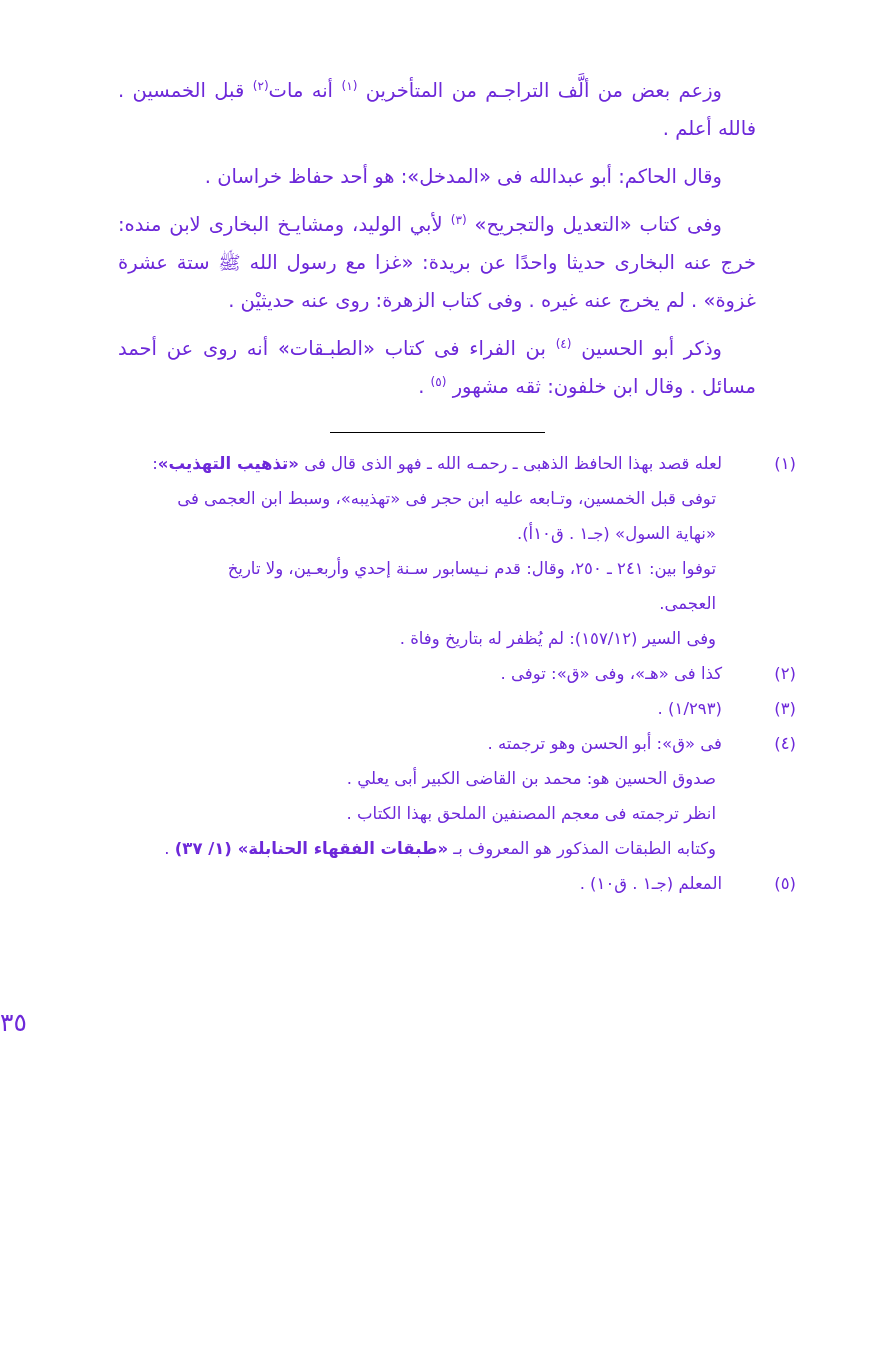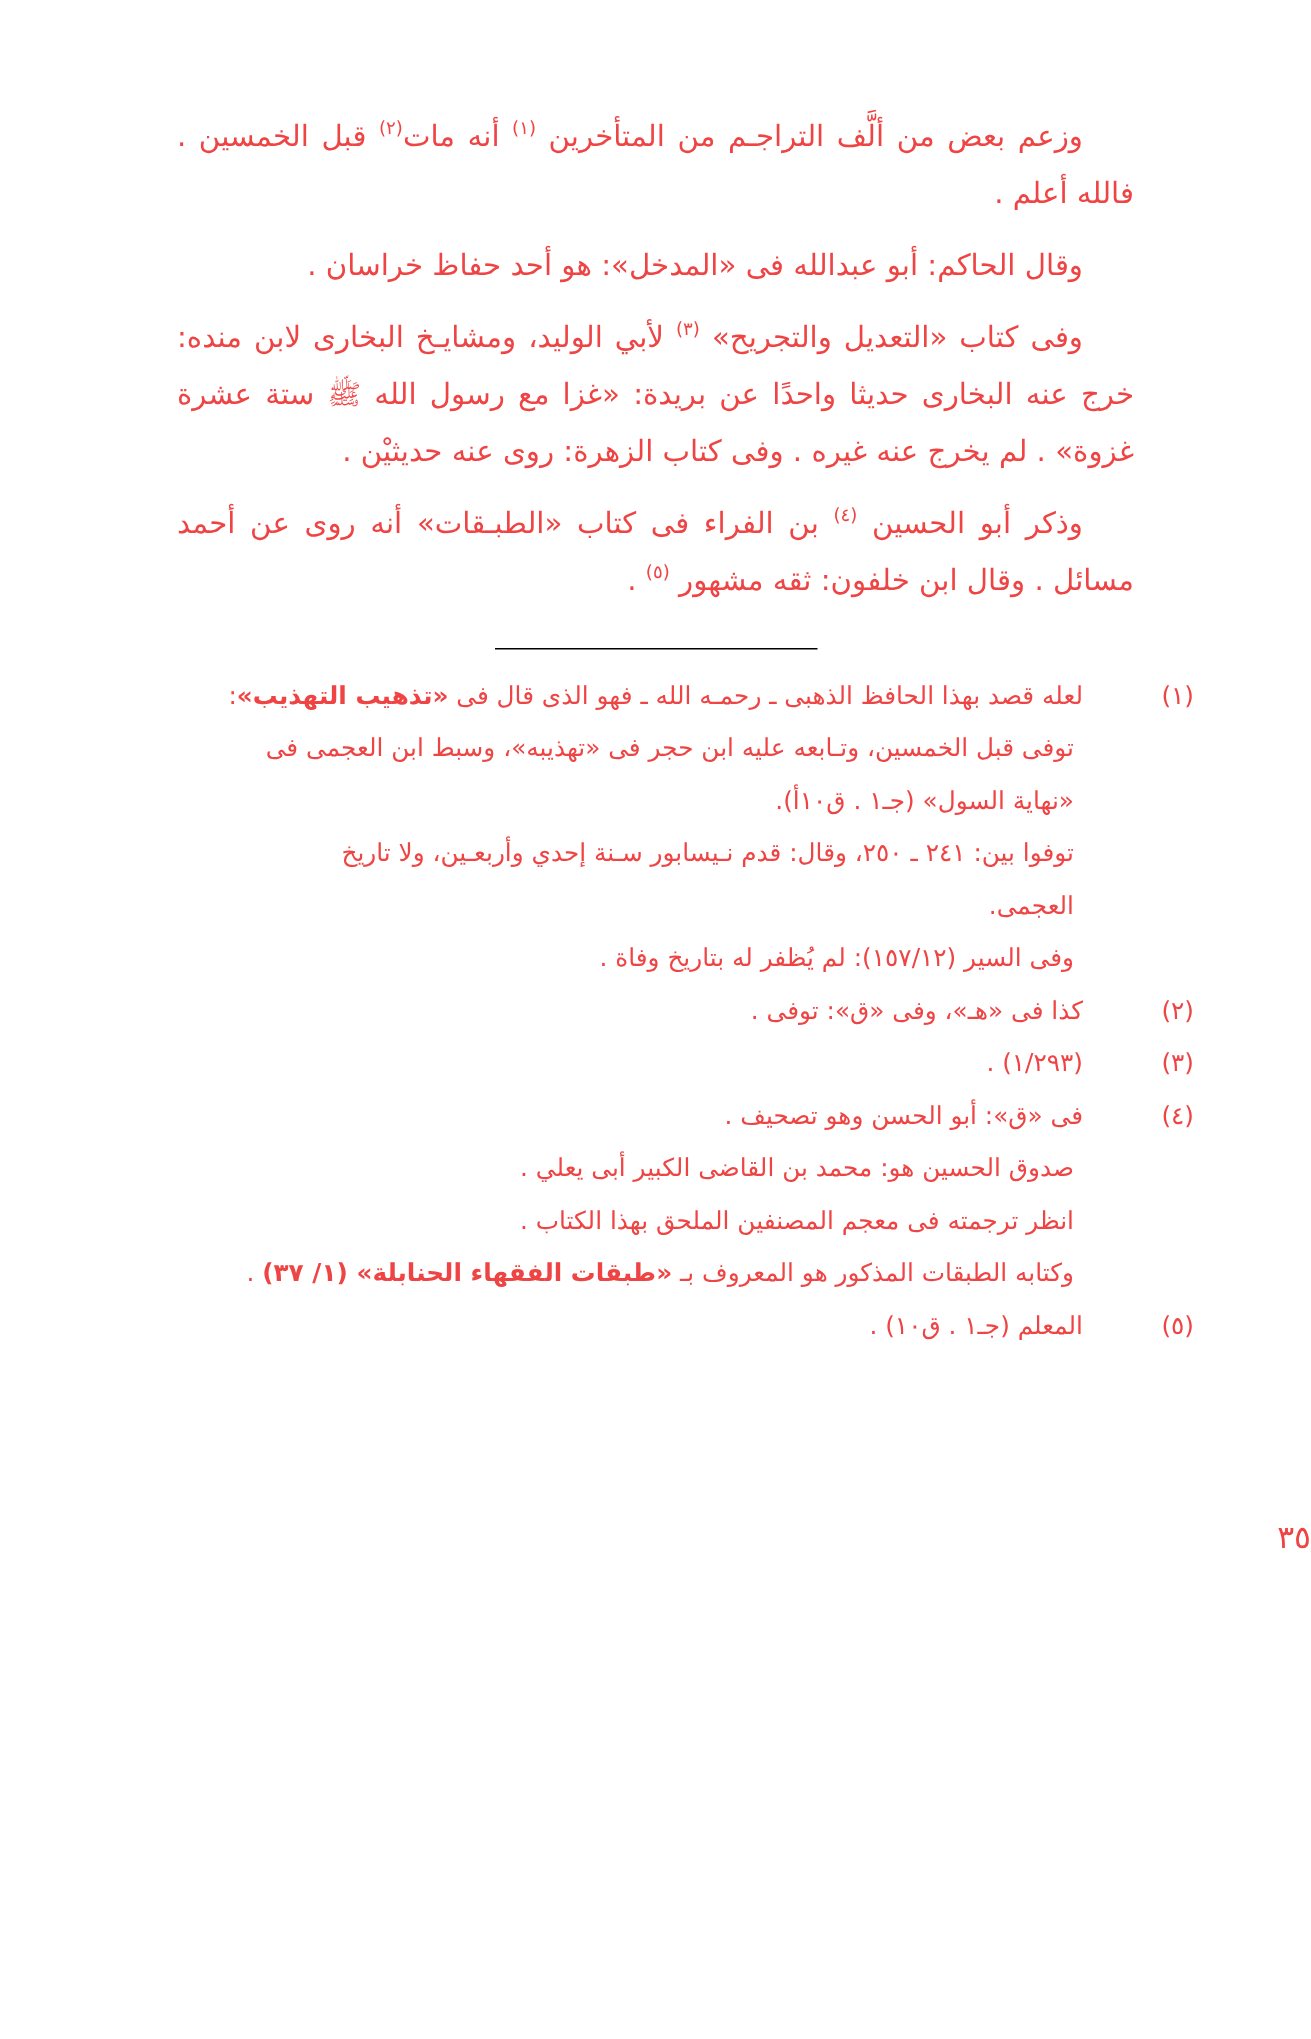--- a/index.html
+++ b/index.html
@@ -7,21 +7,21 @@
     padding: 0;
     background: #ffffff;
   }
   .page {
     position: relative;
     width: 874px;
     height: 1109px;
     margin: 0 auto;
     background: #ffffff;
     font-family: "DejaVu Sans", "Liberation Sans", sans-serif;
-    color: #ef4444;
+    color: #6d28d9;
     overflow: hidden;
   }
   .content {
     position: absolute;
     top: 72px;
     right: 118px;
     left: 118px;
   }
   
   .body-block p {
@@ -78,22 +78,22 @@
   .fn-num {
     display: inline-block;
     min-width: 34px;
   }
   
   .page-number {
     position: absolute;
     bottom: 72px;
     left: 0;
     right: 0;
-    text-align: right;
-    font-size: 21px;
+    text-align: left;
+    font-size: 25px;
     letter-spacing: 1px;
   }
 </style>
 </head>
 <body>
 
 <div class="page">
   <div class="content">
 
     <div class="body-block">
@@ -113,21 +113,21 @@
 
       <p class="sub">توفوا بين:  ٢٤١ ـ ٢٥٠، وقال: قدم نـيسابور سـنة إحدي وأربعـين، ولا تاريخ</p>
       <p class="sub">العجمى.</p>
 
       <p class="sub center-ish">وفى السير (١٥٧/١٢): لم يُظفر له بتاريخ وفاة .</p>
 
       <p class="hang"><span class="fn-num">(٢)</span><span>كذا فى «هـ»، وفى «ق»: توفى .</span></p>
 
       <p class="hang"><span class="fn-num">(٣)</span><span>(١/٢٩٣) .</span></p>
 
-      <p class="hang"><span class="fn-num">(٤)</span><span>فى «ق»: أبو الحسن وهو تصحيف .</span></p>
+      <p class="hang"><span class="fn-num">(٤)</span><span>فى «ق»: أبو الحسن وهو ترجمته .</span></p>
 
       <p class="sub">صدوق الحسين هو: محمد بن القاضى الكبير أبى يعلي .</p>
       <p class="sub">انظر ترجمته فى معجم المصنفين الملحق بهذا الكتاب .</p>
       <p class="sub">وكتابه الطبقات المذكور هو المعروف بـ <span class="bold">«طبقات الفقهاء الحنابلة» (١/ ٣٧)</span> .</p>
 
       <p class="hang"><span class="fn-num">(٥)</span><span>المعلم (جـ١ . ق١٠) .</span></p>
 
     </div>
   </div>
 

